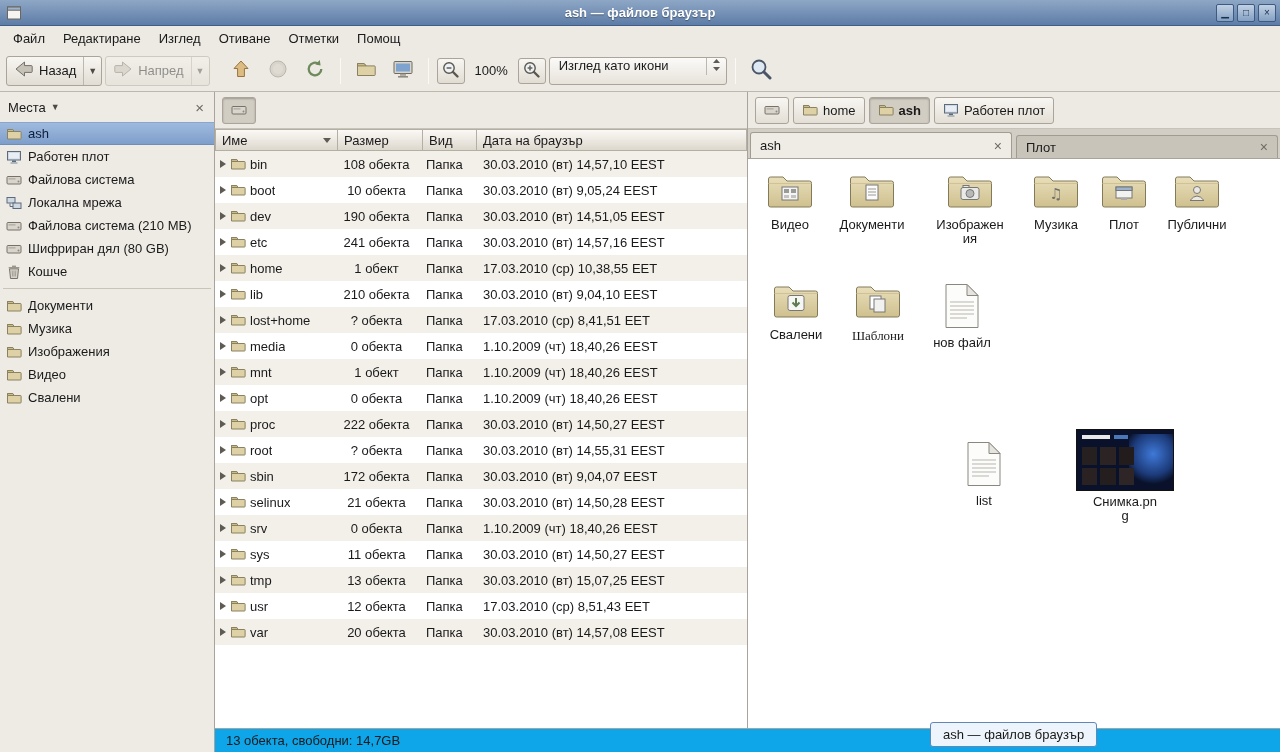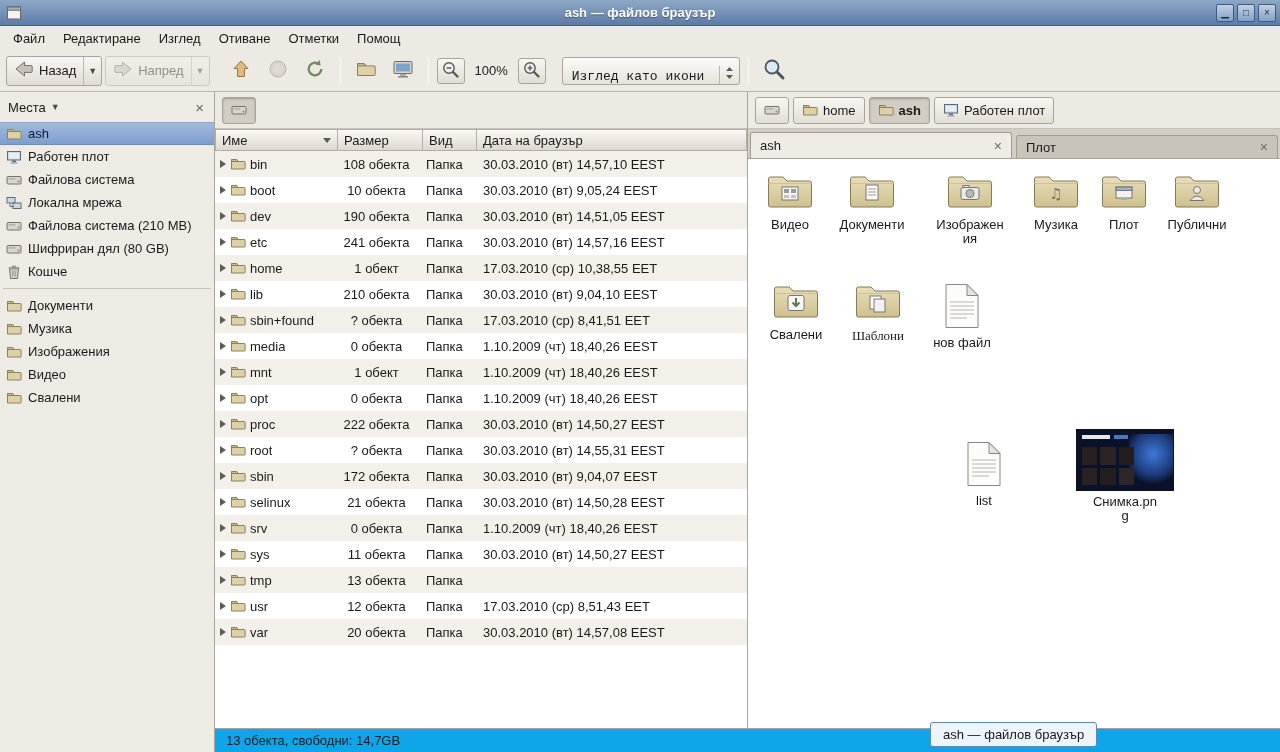--- a/index.html
+++ b/index.html
@@ -22,21 +22,21 @@
   .toolbar { height:42px; flex:0 0 42px; display:flex; align-items:center; padding:0 6px; gap:3px; border-bottom:1px solid #bdb8ae; background:#edeae3; }
   .tb-group { display:flex; align-items:stretch; height:30px; border:1px solid #aaa49a; border-radius:3px; background:linear-gradient(#f8f6f2,#e1ddd4); overflow:hidden; }
   .tb-main { display:flex; align-items:center; gap:5px; padding:0 7px; }
   .tb-arrow { display:flex; align-items:center; padding:0 4px; border-left:1px solid #bdb8ae; font-size:9px; color:#4e4a43; }
   .tb-group.disabled { opacity:.45; }
   .tb-flat { display:flex; align-items:center; justify-content:center; width:34px; height:32px; }
   .tb-flat.disabled { opacity:.55; }
   .tb-small { display:flex; align-items:center; justify-content:center; width:28px; height:26px; border:1px solid #aaa49a; border-radius:3px; background:linear-gradient(#f8f6f2,#e1ddd4); }
   .tb-sep { width:1px; height:26px; background:#c6c1b7; border-right:1px solid #faf9f6; margin:0 5px; }
   .zoom-label { padding:0 7px; }
-  .combo { display:flex; align-items:flex-end; height:28px; min-width:178px; border:1px solid #aaa49a; border-radius:3px; background:linear-gradient(#fbfaf8,#e7e3db); margin-left:13px;font-family:Liberation Mono, monospace; }
+  .combo { display:flex; align-items:flex-start; height:28px; min-width:178px; border:1px solid #aaa49a; border-radius:3px; background:linear-gradient(#fbfaf8,#e7e3db); margin-left:0; }
   .combo-text { display:flex; align-items:center; padding:0 9px; flex:1; }
   .combo-arrows { display:flex; align-items:center; padding:0 5px; border-left:1px solid #bdb8ae; }
 
   
   .main { flex:1; display:flex; min-height:0; }
   .sidebar { width:215px; flex:0 0 215px; border-right:1px solid #a9a49b; background:#eeebe4; display:flex; flex-direction:column; }
   .sidebar-header { height:30px; flex:0 0 30px; display:flex; align-items:center; padding:0 10px 0 8px; gap:5px; }
   .sb-caret { font-size:9px; color:#4e4a43; }
   .sb-close { margin-left:auto; color:#6e6a62; font-size:15px; line-height:1; }
   .sb-item { height:23px; display:flex; align-items:center; gap:6px; padding-left:6px; }
@@ -465,21 +465,21 @@
               </div>
               <div class="row even">
                 <div class="c-name">
                   <span class="exp"></span>
                   <span class="ic16">
                     <svg width="16" height="16" viewBox="0 0 16 16">
                       <path d="M1.5 3.5 h5.2 l1.6 2 H14.5 a0.6 0.6 0 0 1 0.6 0.6 V12.4 a0.6 0.6 0 0 1 -0.6 0.6 H1.5 Z" fill="#ddd1a5" stroke="#8a8160"></path>
                       <path d="M1.5 3.5 h5.2 l1.6 2 H1.5 Z" fill="#cabc85" stroke="#8a8160"></path>
                     </svg>
                   </span>
-                  <span class="rname">sbin+found</span>
+                  <span class="rname">lost+home</span>
                 </div>
                 <div class="c-size">? обекта</div>
                 <div class="c-type">Папка</div>
                 <div class="c-date">17.03.2010 (ср)  8,41,51 EET</div>
               </div>
               <div class="row">
                 <div class="c-name">
                   <span class="exp"></span>
                   <span class="ic16">
                     <svg width="16" height="16" viewBox="0 0 16 16">
@@ -619,20 +619,21 @@
                   <span class="ic16">
                     <svg width="16" height="16" viewBox="0 0 16 16">
                       <path d="M1.5 3.5 h5.2 l1.6 2 H14.5 a0.6 0.6 0 0 1 0.6 0.6 V12.4 a0.6 0.6 0 0 1 -0.6 0.6 H1.5 Z" fill="#ddd1a5" stroke="#8a8160"></path>
                       <path d="M1.5 3.5 h5.2 l1.6 2 H1.5 Z" fill="#cabc85" stroke="#8a8160"></path>
                     </svg>
                   </span>
                   <span class="rname">tmp</span>
                 </div>
                 <div class="c-size">13 обекта</div>
                 <div class="c-type">Папка</div>
+                <div class="c-date">30.03.2010 (вт) 15,07,25 EEST</div>
               </div>
               <div class="row">
                 <div class="c-name">
                   <span class="exp"></span>
                   <span class="ic16">
                     <svg width="16" height="16" viewBox="0 0 16 16">
                       <path d="M1.5 3.5 h5.2 l1.6 2 H14.5 a0.6 0.6 0 0 1 0.6 0.6 V12.4 a0.6 0.6 0 0 1 -0.6 0.6 H1.5 Z" fill="#ddd1a5" stroke="#8a8160"></path>
                       <path d="M1.5 3.5 h5.2 l1.6 2 H1.5 Z" fill="#cabc85" stroke="#8a8160"></path>
                     </svg>
                   </span>

